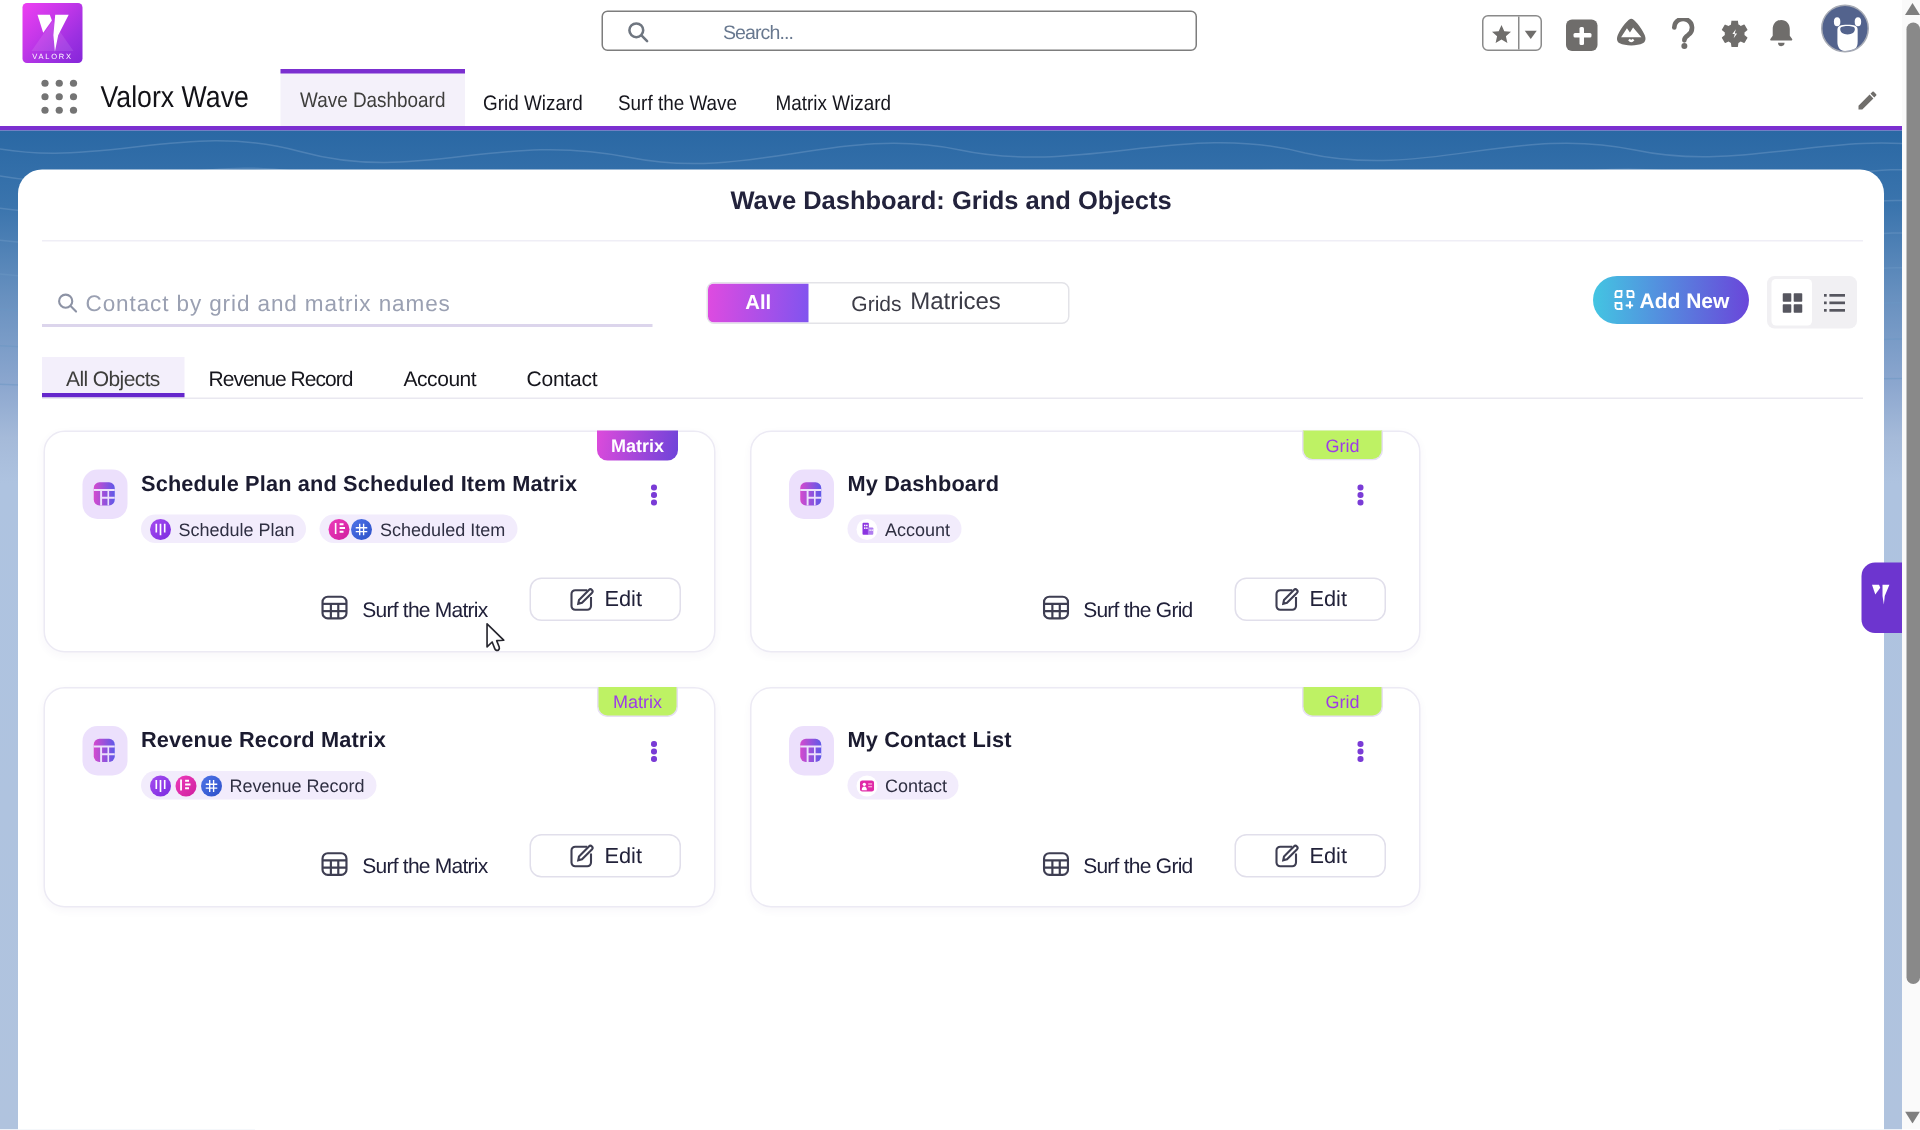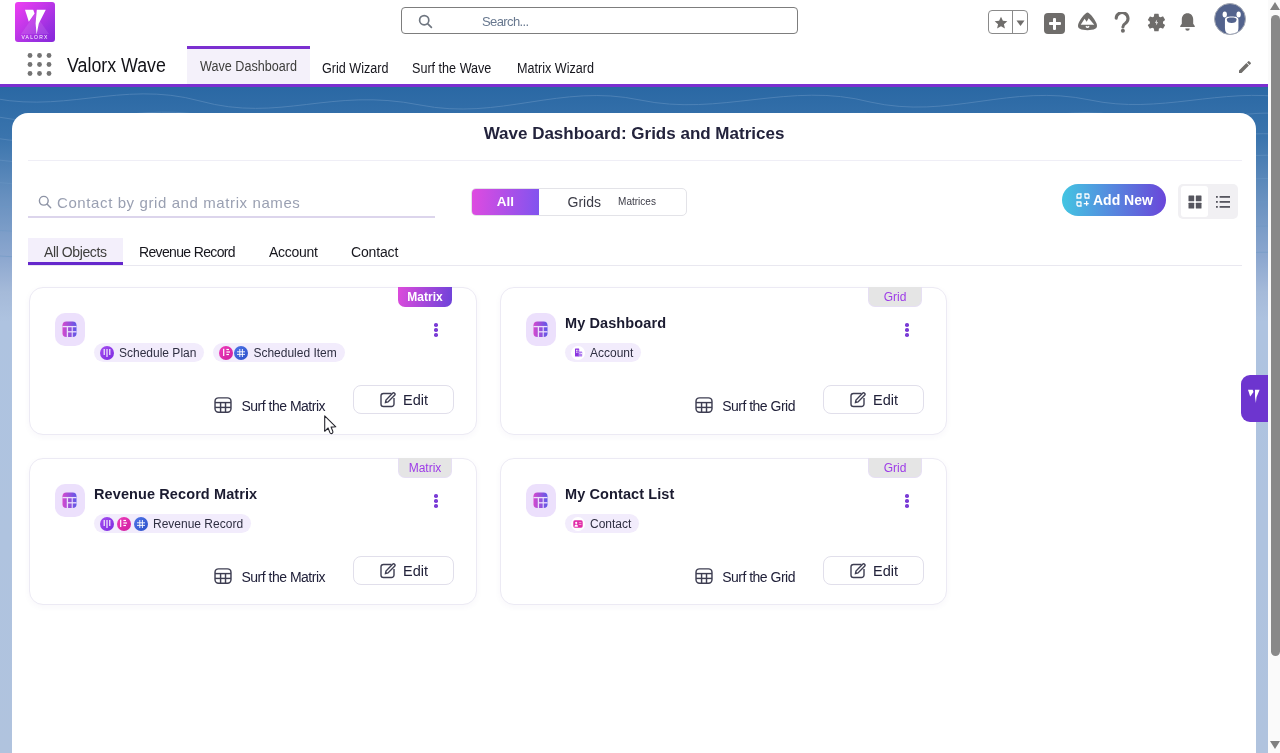--- a/index.html
+++ b/index.html
@@ -3,21 +3,21 @@
 <meta charset="utf-8">
 <style>
   * { margin:0; padding:0; box-sizing:border-box; }
   html,body { width:1280px; height:753px; overflow:hidden; font-family:"Liberation Sans",sans-serif; background:#fff; }
   .abs { position:absolute; }
   body { position:relative; }
   .navlbl { top:59.5px; font-size:14px; color:#16161d; transform:scaleX(0.9); transform-origin:0 50%; display:inline-block; }
   .card { position:absolute; background:#fff; border:1px solid #eceaf4; border-radius:14px; box-shadow:0 2px 6px rgba(80,60,140,0.04); }
   .badge { position:absolute; top:-1px; right:24px; width:54px; height:20px; border-radius:0 0 7px 7px; font-size:12px; text-align:center; line-height:20px; }
   .badge.filled { background:linear-gradient(100deg,#dd4bdb,#6d43d9); color:#fff; font-weight:bold; }
-  .badge.outline { background:#e5e5e5; border:1px solid #e6dff3; border-top:none; color:#9d3be8; }
+  .badge.outline { background:#bef264; border:1px solid #e6dff3; border-top:none; color:#9d3be8; }
   .tile { position:absolute; left:24.5px; top:25px; width:30px; height:33px; border-radius:10px; background:#ece0fc; }
   .ctitle { position:absolute; left:64px; top:27px; font-size:14.5px; font-weight:bold; color:#1b1b30; letter-spacing:0.1px; }
   .kebab { position:absolute; left:404px; top:35px; width:4px; }
   .kebab i { display:block; width:3.6px; height:3.6px; border-radius:50%; background:#7a3bd6; margin-bottom:1.6px; }
   .chips { position:absolute; left:64px; top:55px; display:flex; gap:9px;justify-content:space-between; }
   .chip { height:19px; background:#f2ecfc; border-radius:9.5px; display:flex; align-items:center; font-size:12px; color:#2f2f42; padding:0 8px 0 6px; }
   .ci { width:14px; height:14px; border-radius:50%; margin-right:5px; flex:none; }
   .footer { position:absolute; right:22px; top:97px; height:29px; display:flex; align-items:flex-end;margin-left:32px; }
   .surftext { font-size:14px; letter-spacing:-0.5px; color:#21213a; margin:0 28px 0 9px; }
   .editbtn { width:101px; height:29px; border:1px solid #e1dfeb; border-radius:8px; display:flex; align-items:center; justify-content:center; background:#fff; }
@@ -131,35 +131,35 @@
       <path d="M-20 93 C 70 108 150 82 230 95 C 310 107 380 83 460 95 C 540 106 610 81 690 93 C 770 104 840 80 920 92 C 1000 104 1060 82 1140 93 C 1205 101 1255 87 1290 93"></path>
       <path d="M-20 117 C 70 129 150 107 230 118 C 310 128 380 108 460 118 C 540 127 610 106 690 116 C 770 125 840 105 920 115 C 1000 125 1060 107 1140 116 C 1205 123 1255 111 1290 116"></path>
       <path d="M-20 142 C 70 151 150 133 230 142 C 310 150 380 134 460 142 C 540 149 610 132 690 140 C 770 147 840 131 920 139 C 1000 147 1060 133 1140 140 C 1205 146 1255 136 1290 140"></path>
       <path d="M-20 168 C 70 175 150 161 230 168 C 310 174 380 162 460 168 C 540 173 610 160 690 166 C 770 172 840 159 920 165 C 1000 172 1060 161 1140 166 C 1205 170 1255 163 1290 166"></path>
     </g>
   </svg>
 </div>
 
 <div class="abs" style="left:12px;top:113px;width:1244px;height:680px;background:#fff;border-radius:16px 16px 0 0;"></div>
 
-<div class="abs" style="left:12px;top:124px;width:1244px;height:20px;text-align:center;font-size:17px;font-weight:bold;color:#23233c;">Wave Dashboard: Grids and Matrices</div>
+<div class="abs" style="left:12px;top:124px;width:1244px;height:20px;text-align:center;font-size:17px;font-weight:bold;color:#23233c;">Wave Dashboard: Grids and Objects</div>
 
 <div class="abs" style="left:28px;top:160px;width:1214px;height:1px;background:#efeef6;"></div>
 
 <svg class="abs" style="left:38px;top:195px;" width="14" height="14" viewBox="0 0 15 15">
     <circle cx="6.2" cy="6.2" r="4.7" fill="none" stroke="#8d93a5" stroke-width="1.5"></circle>
     <line x1="9.9" y1="9.9" x2="13.6" y2="13.6" stroke="#8d93a5" stroke-width="1.5" stroke-linecap="round"></line>
   </svg>
 <span class="abs" style="left:57px;top:194px;font-size:15px;letter-spacing:0.6px;color:#9aa0b2;">Contact by grid and matrix names</span>
 <div class="abs" style="left:28px;top:216px;width:407px;height:2px;background:#dcd5ec;"></div>
 
-<div class="abs" style="left:471px;top:188px;width:216px;height:28px;border:1px solid #e3e3e8;border-radius:5px;background:#fff;display:flex;overflow:hidden;">
+<div class="abs" style="left:471px;top:188px;width:242px;height:28px;border:1px solid #e3e3e8;border-radius:5px;background:#fff;display:flex;overflow:hidden;">
   <div style="width:67px;background:linear-gradient(95deg,#df4be0,#8054ef);color:#fff;font-weight:bold;font-size:13.5px;text-align:center;line-height:26px;">All</div>
   <div style="width:62px;color:#3b3b46;font-size:14px;text-align:right;line-height:26px;">Grids</div>
-  <div style="width:72px;color:#3b3b46;font-size:10px;text-align:center;line-height:26px;">Matrices</div>
+  <div style="width:72px;color:#3b3b46;font-size:16px;text-align:center;line-height:26px;">Matrices</div>
 </div>
 
 <div class="abs" style="left:1062px;top:184px;width:104px;height:32px;border-radius:16px;background:linear-gradient(90deg,#43c5e2,#6a46da);display:flex;align-items:center;">
   <svg style="margin-left:13px;" width="16" height="16" viewBox="0 0 24 24">
     <g fill="none" stroke="#fff" stroke-width="2" stroke-linecap="round" stroke-dasharray="2.2 1.4">
       <path d="M9 3 H5 a2 2 0 0 0-2 2 v4 h6 z M15 3 h4 a2 2 0 0 1 2 2 v4 h-6 z M9 21 H5 a2 2 0 0 1-2-2 v-4 h6 z"></path>
       <path d="M17.5 14 v7 M14 17.5 h7"></path>
     </g>
   </svg>
   <span style="margin-left:2px;font-size:14px;font-weight:bold;color:#fff;">Add New</span>
@@ -219,20 +219,21 @@
       <path d="M6.5 11.5 L7 9 L13.6 2.3 a1.4 1.4 0 0 1 2 2 L9 10.9 Z"></path>
     </g>
   </defs>
 </svg>
 
 <div class="card" style="left:29px;top:287px;width:448px;height:148px;">
   <div class="badge filled">Matrix</div>
   <div class="tile"><svg style="margin:8px 0 0 7.5px" width="15" height="16.5" viewBox="0 0 15 16.5">
         <use href="#tileglyph"></use>
       </svg></div>
+  <div class="ctitle">Schedule Plan and Scheduled Item Matrix</div>
   <div class="kebab">
       <i></i>
       <i></i>
       <i></i>
     </div>
   <div class="chips">
     <div class="chip">
       <span class="ci" style="background:linear-gradient(135deg,#a64df0,#7b2be0);position:relative;">
         <svg style="position:absolute;left:3px;top:3px" width="8" height="8" viewBox="0 0 8 8">
             <g stroke="#fff" stroke-width="1.1">

